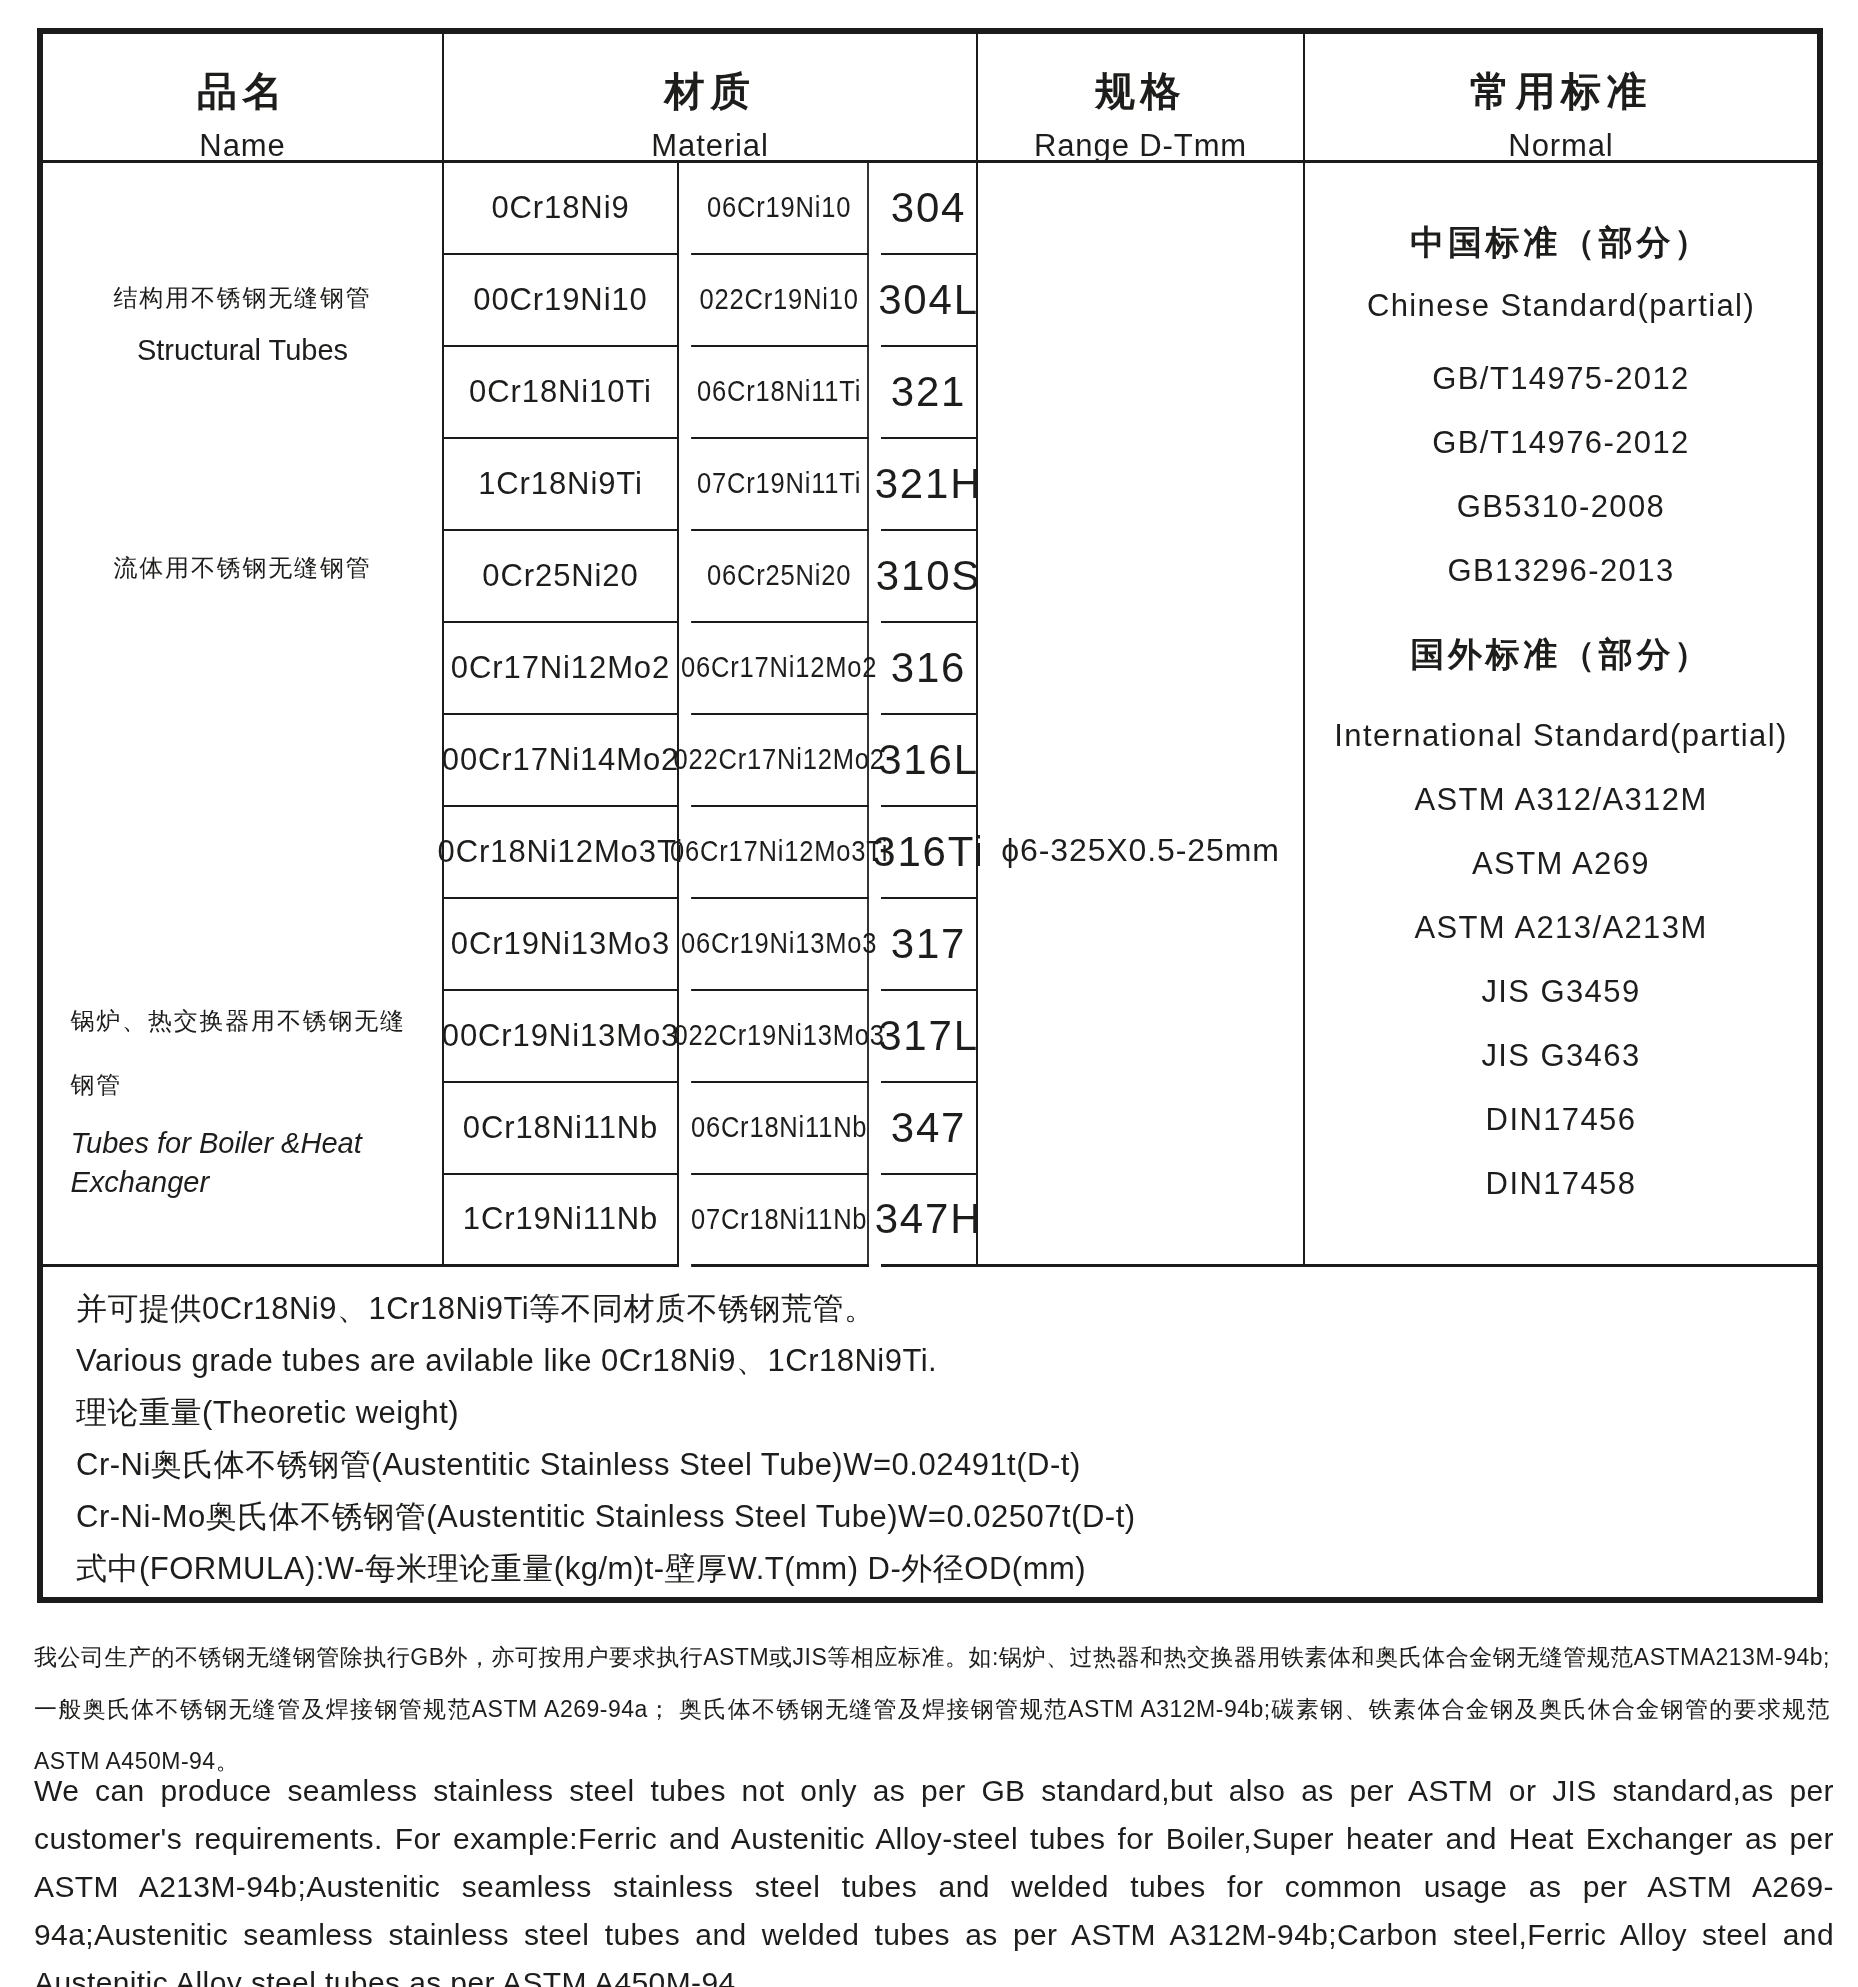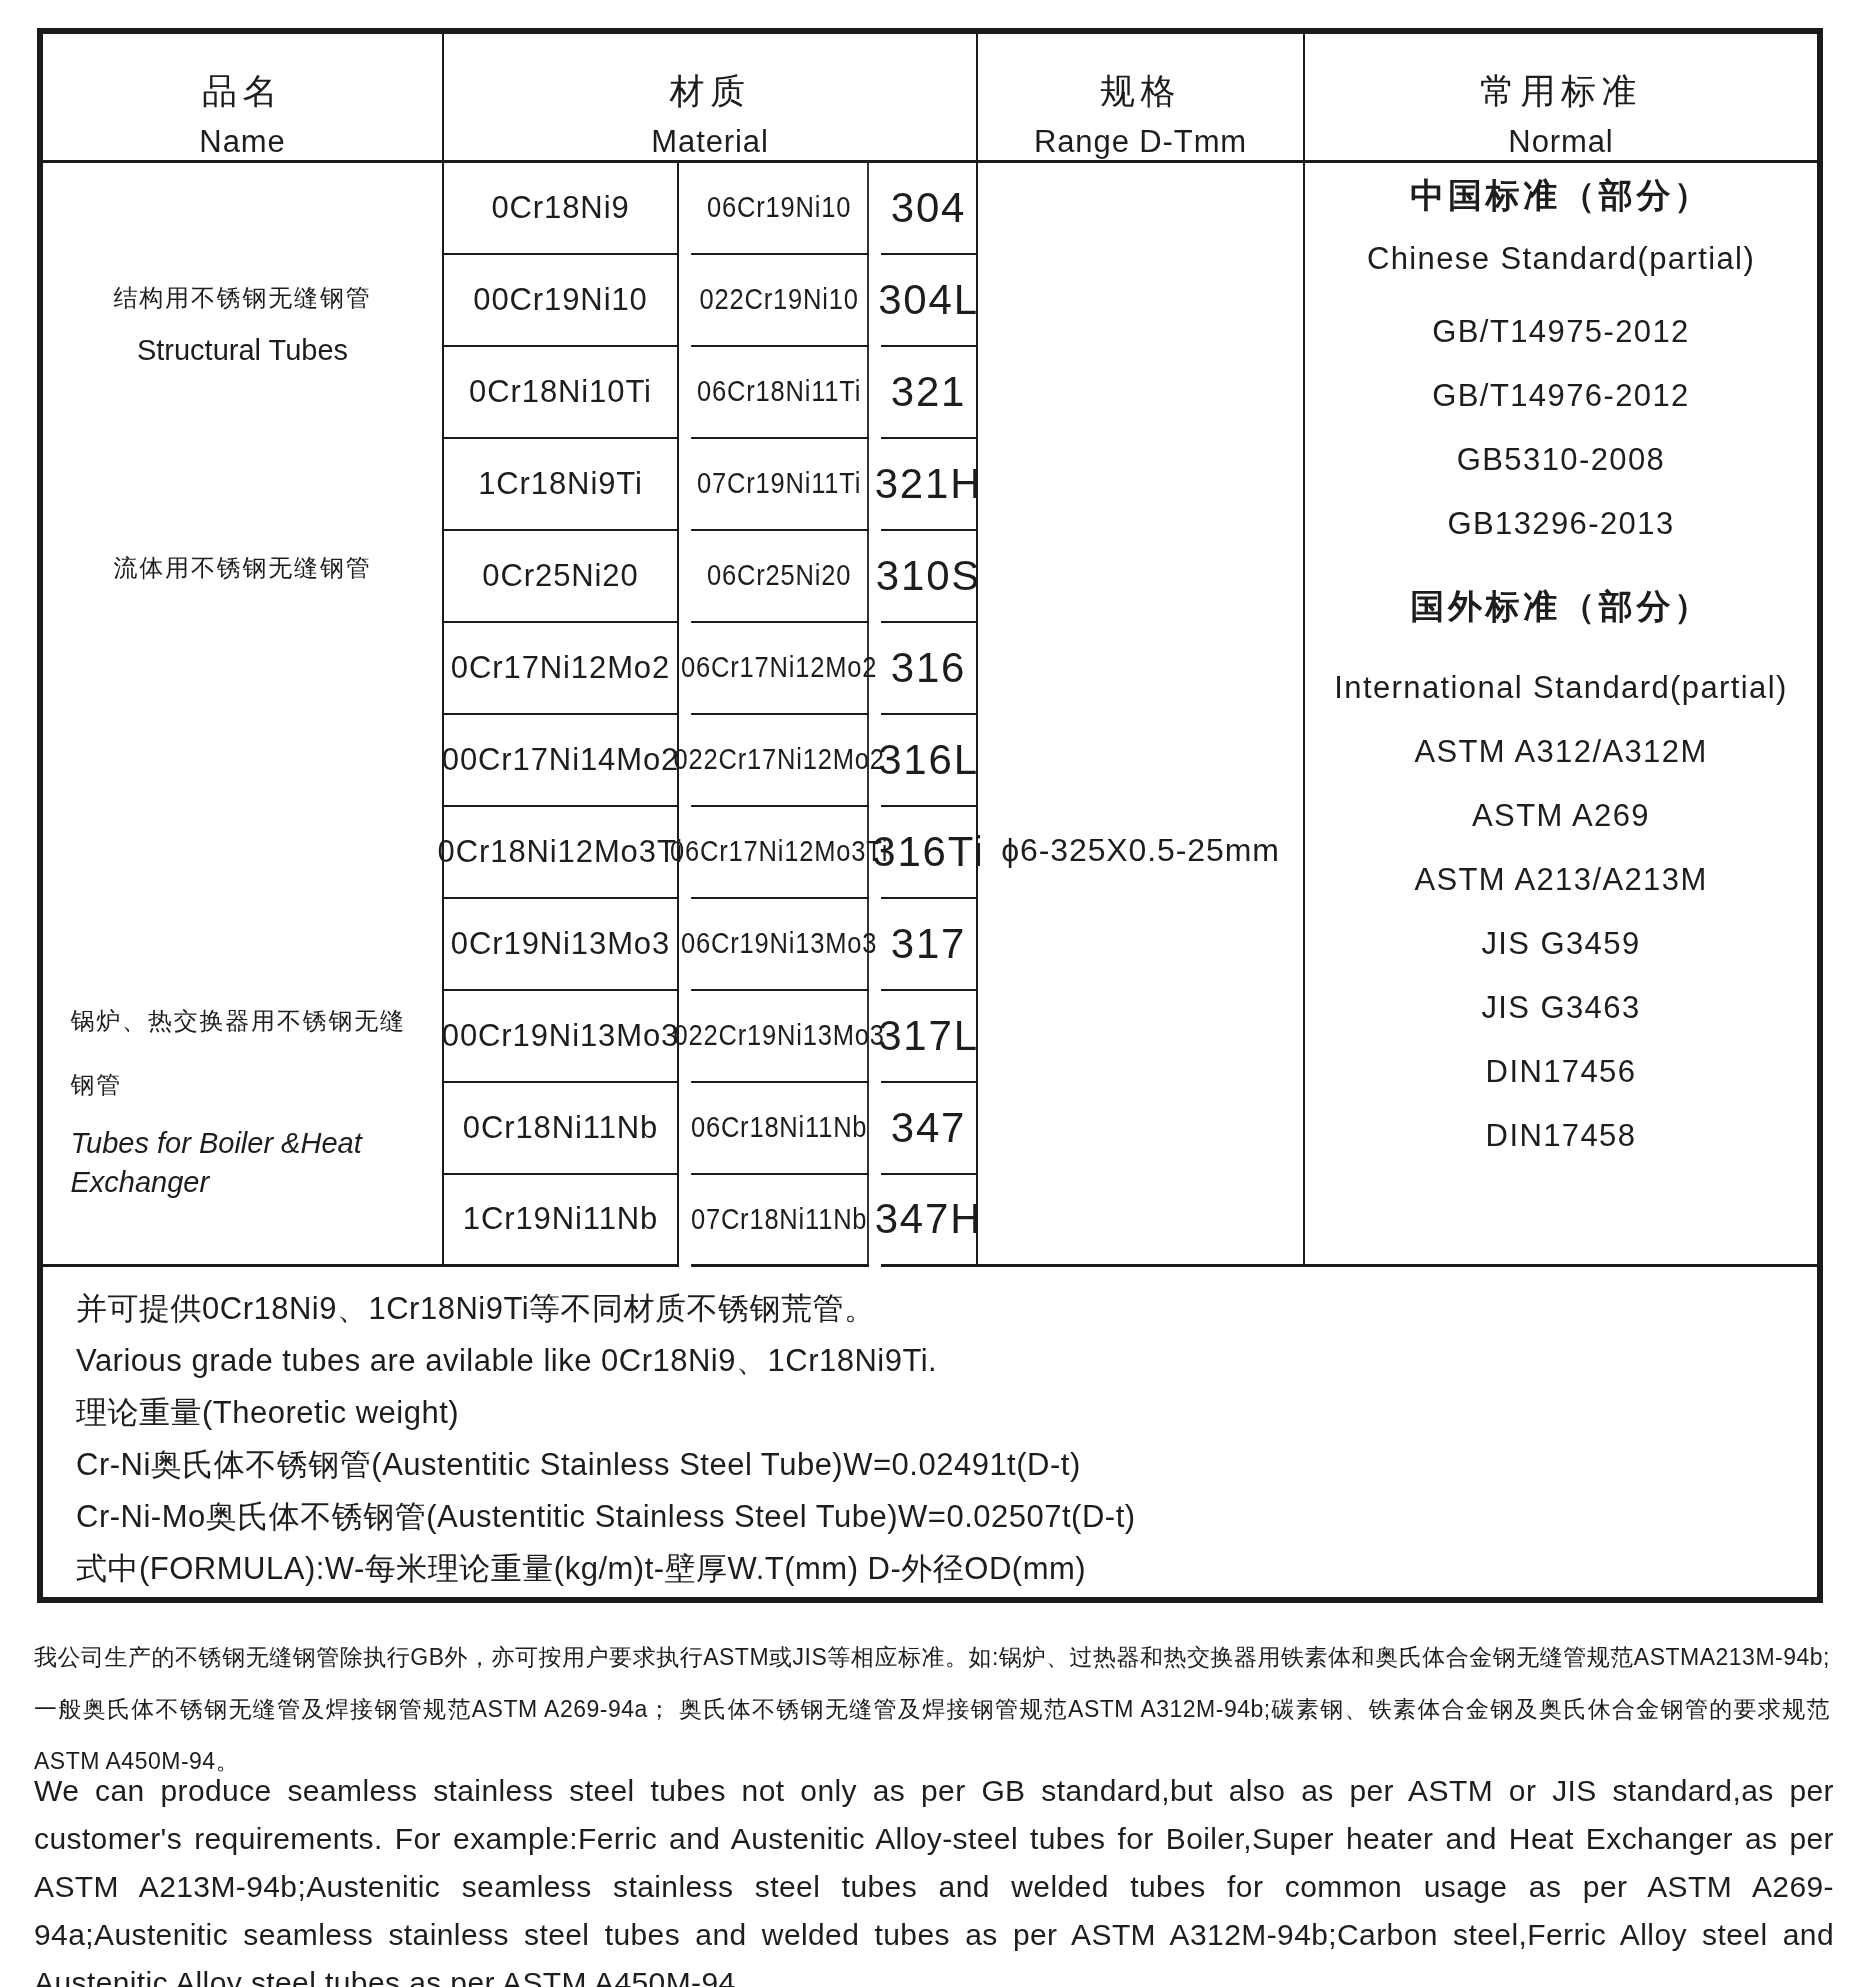--- a/index.html
+++ b/index.html
@@ -24,21 +24,21 @@
   }
   .cell{box-sizing:border-box;}
   .br{border-right:2.8px solid #1b1b1b;}
   .bb{border-bottom:2.8px solid #1b1b1b;}
   .bb4{border-bottom:3.7px solid #1b1b1b;}
   
   .hcell{
     display:flex;flex-direction:column;justify-content:center;align-items:center;
     gap:9.2px;
   }
-  .h-zh{font-size:35px;font-weight:400;letter-spacing:5.5px;margin-top:35px;}
+  .h-zh{font-size:40px;font-weight:700;letter-spacing:5.5px;margin-top:35px;}
   .h-en{font-size:31px;letter-spacing:0.9px;}
   
   .mcell{
     display:flex;align-items:center;justify-content:center;
     font-size:31px;letter-spacing:0.9px;white-space:nowrap;
   }
   .cond{font-size:29px;transform:scaleX(.88);}
   .grade{font-size:42px;letter-spacing:1.8px;}
   
   .name-cell{position:relative;}
@@ -52,21 +52,21 @@
   .ng3 .zh{max-width:354px;line-height:64px;}
   .ng3 .en{max-width:317px;margin-left:0;font-style:italic;}
   
   .range-cell{
     display:flex;justify-content:center;align-items:flex-start;
     padding-top:669px;
     font-size:32px;letter-spacing:0.9px;white-space:nowrap;
   }
   
   .std-cell{
-    display:flex;flex-direction:column;align-items:center;
+    display:flex;flex-direction:column;justify-content:center;align-items:center;
     text-align:center;
   }
   .std{font-size:31px;line-height:64px;letter-spacing:1.4px;white-space:nowrap;}
   .std-hd{font-size:34px;font-weight:600;letter-spacing:3.7px;}
   .gap-t{margin-top:18.4px;}
   .gap-b{margin-bottom:9.2px;}
   
   .notes{
     grid-column:1 / -1;grid-row:14;
     padding:16.5px 18.4px 0 33px;

